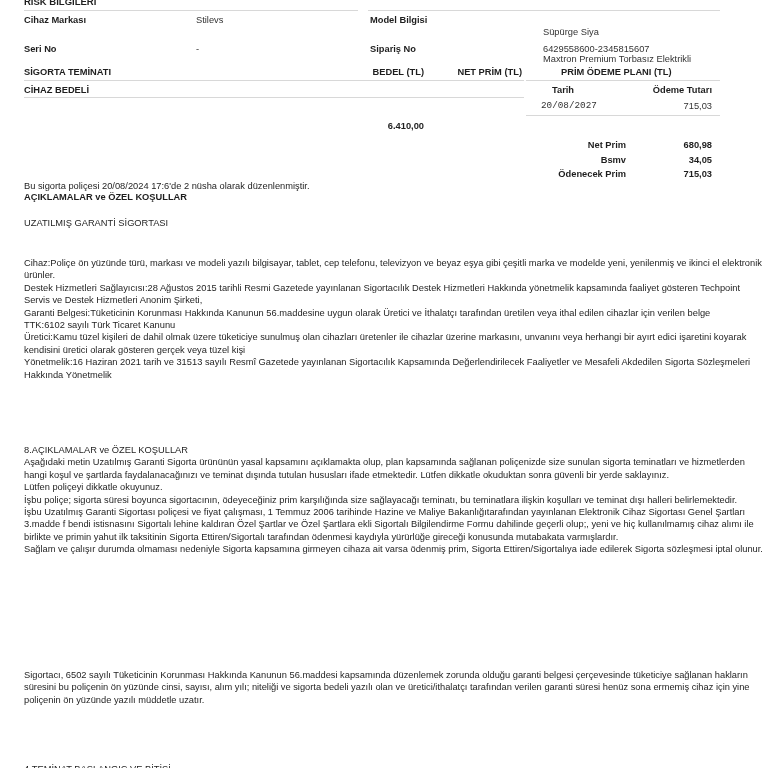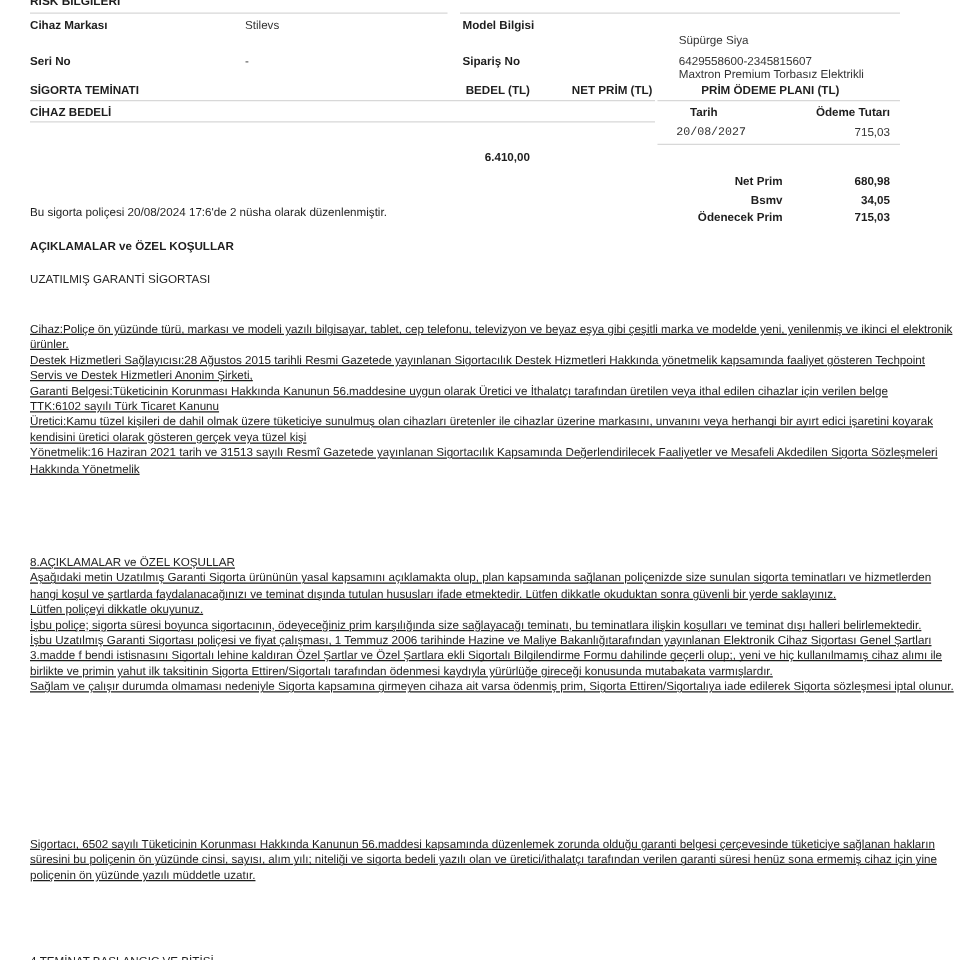--- a/index.html
+++ b/index.html
@@ -6,21 +6,21 @@
   body {
     width:768px; height:768px; overflow:hidden; position:relative;
     font-family:"Liberation Sans", "DejaVu Sans", sans-serif;
     color:#1e1e1e; font-size:9.3px; line-height:12.4px;
   }
   .abs { position:absolute; }
   .b { font-weight:bold; }
   .hr { position:absolute; height:1px; background:#d8d8d8; }
   .num { text-align:right; }
   .para { position:absolute; left:24px; width:740px; }
-  .para p { margin:0;text-decoration:underline; }
+  .para p { margin:0; }
   .gray { color:#333; }
 </style>
 </head>
 <body>
 
 <div class="abs b" style="left:24px; top:-4px; font-size:9.5px;">RİSK BİLGİLERİ</div>
 <div class="hr" style="left:24px; top:10px; width:334px;"></div>
 <div class="hr" style="left:368px; top:10px; width:352px;"></div>
 
 <div class="abs b" style="left:24px; top:14px;">Cihaz Markası</div>
@@ -51,21 +51,21 @@
 <div class="abs gray num" style="left:640px; top:100px; width:72px;">715,03</div>
 <div class="hr" style="left:526px; top:115px; width:194px;"></div>
 
 <div class="abs b num" style="left:500px; top:139px; width:126px;">Net Prim</div>
 <div class="abs b num" style="left:650px; top:139px; width:62px;">680,98</div>
 <div class="abs b num" style="left:500px; top:154px; width:126px;">Bsmv</div>
 <div class="abs b num" style="left:650px; top:154px; width:62px;">34,05</div>
 <div class="abs b num" style="left:500px; top:168px; width:126px;">Ödenecek Prim</div>
 <div class="abs b num" style="left:650px; top:168px; width:62px;">715,03</div>
 
-<div class="abs" style="left:24px; top:164px;">Bu sigorta poliçesi 20/08/2024 17:6'de 2 nüsha olarak düzenlenmiştir.</div>
+<div class="abs" style="left:24px; top:180px;">Bu sigorta poliçesi 20/08/2024 17:6'de 2 nüsha olarak düzenlenmiştir.</div>
 
 <div class="abs b" style="left:24px; top:191px;">AÇIKLAMALAR ve ÖZEL KOŞULLAR</div>
 <div class="abs" style="left:24px; top:217px;">UZATILMIŞ GARANTİ SİGORTASI</div>
 
 <div class="para" style="top:257px;">
   <p>Cihaz:Poliçe ön yüzünde türü, markası ve modeli yazılı bilgisayar, tablet, cep telefonu, televizyon ve beyaz eşya gibi çeşitli marka ve modelde yeni, yenilenmiş ve ikinci el elektronik ürünler.</p>
   <p>Destek Hizmetleri Sağlayıcısı:28 Ağustos 2015 tarihli Resmi Gazetede yayınlanan Sigortacılık Destek Hizmetleri Hakkında yönetmelik kapsamında faaliyet gösteren Techpoint Servis ve Destek Hizmetleri Anonim Şirketi,</p>
   <p>Garanti Belgesi:Tüketicinin Korunması Hakkında Kanunun 56.maddesine uygun olarak Üretici ve İthalatçı tarafından üretilen veya ithal edilen cihazlar için verilen belge</p>
   <p>TTK:6102 sayılı Türk Ticaret Kanunu</p>
   <p>Üretici:Kamu tüzel kişileri de dahil olmak üzere tüketiciye sunulmuş olan cihazları üretenler ile cihazlar üzerine markasını, unvanını veya herhangi bir ayırt edici işaretini koyarak kendisini üretici olarak gösteren gerçek veya tüzel kişi</p>

